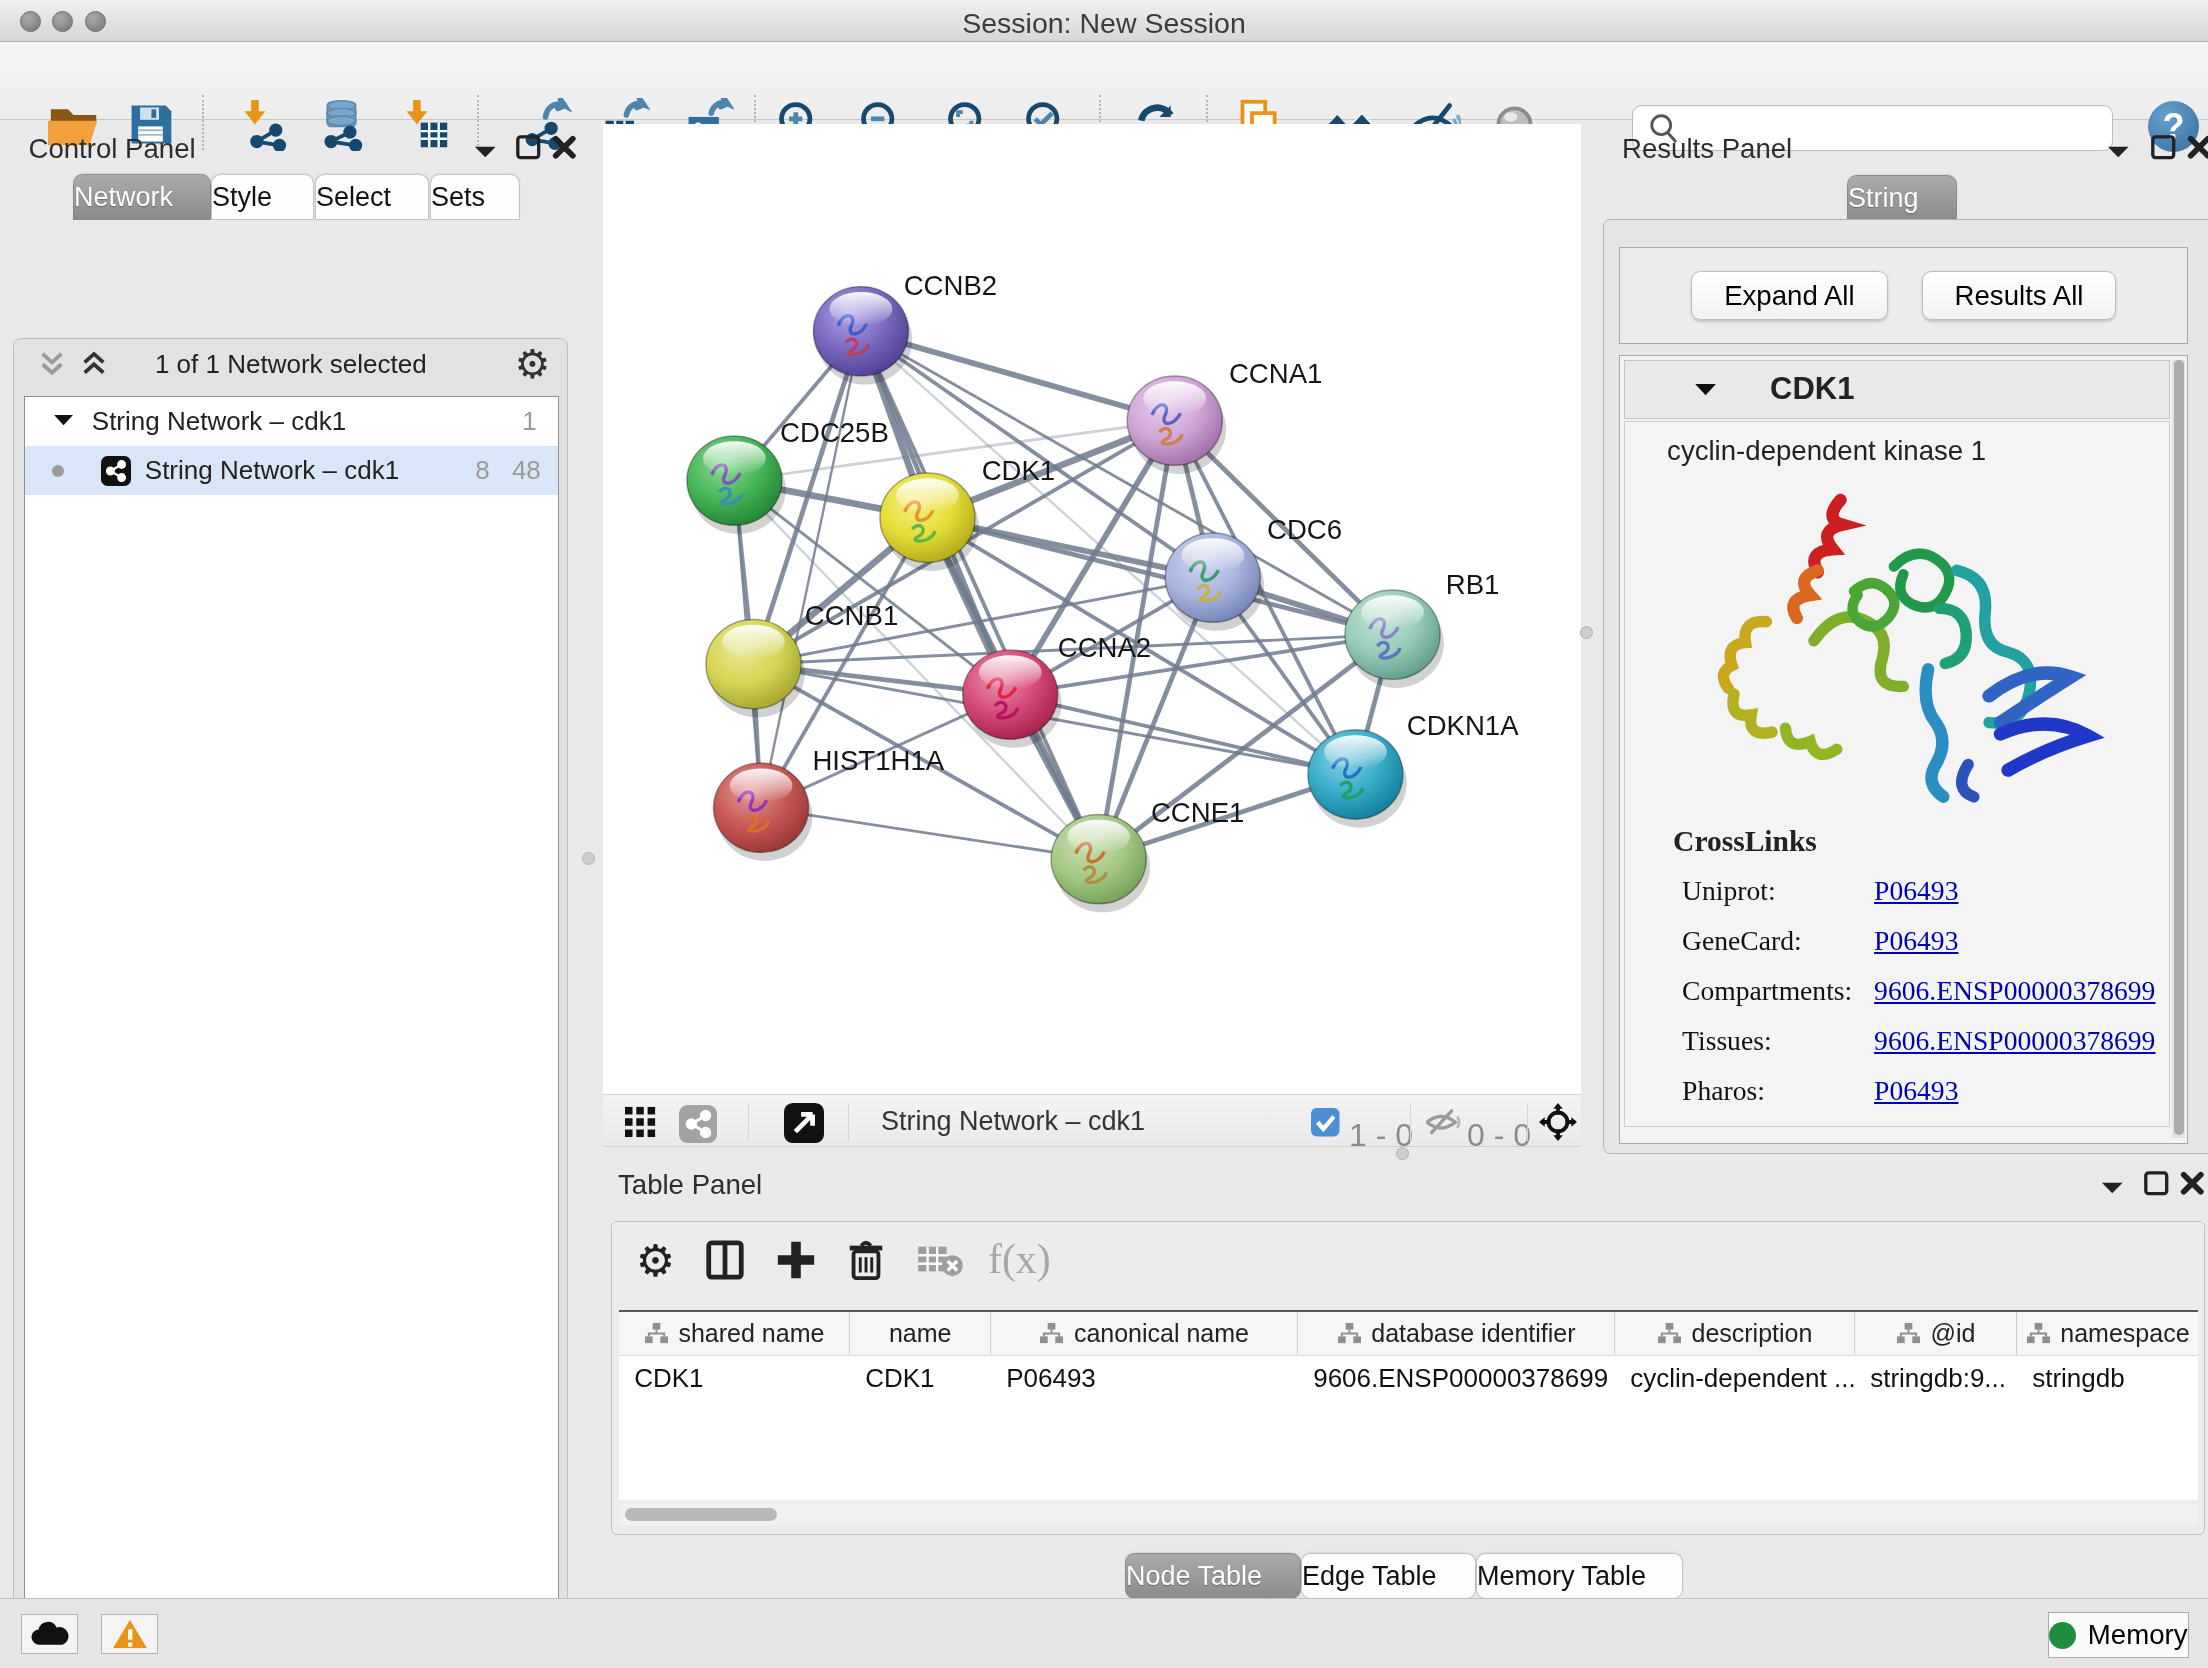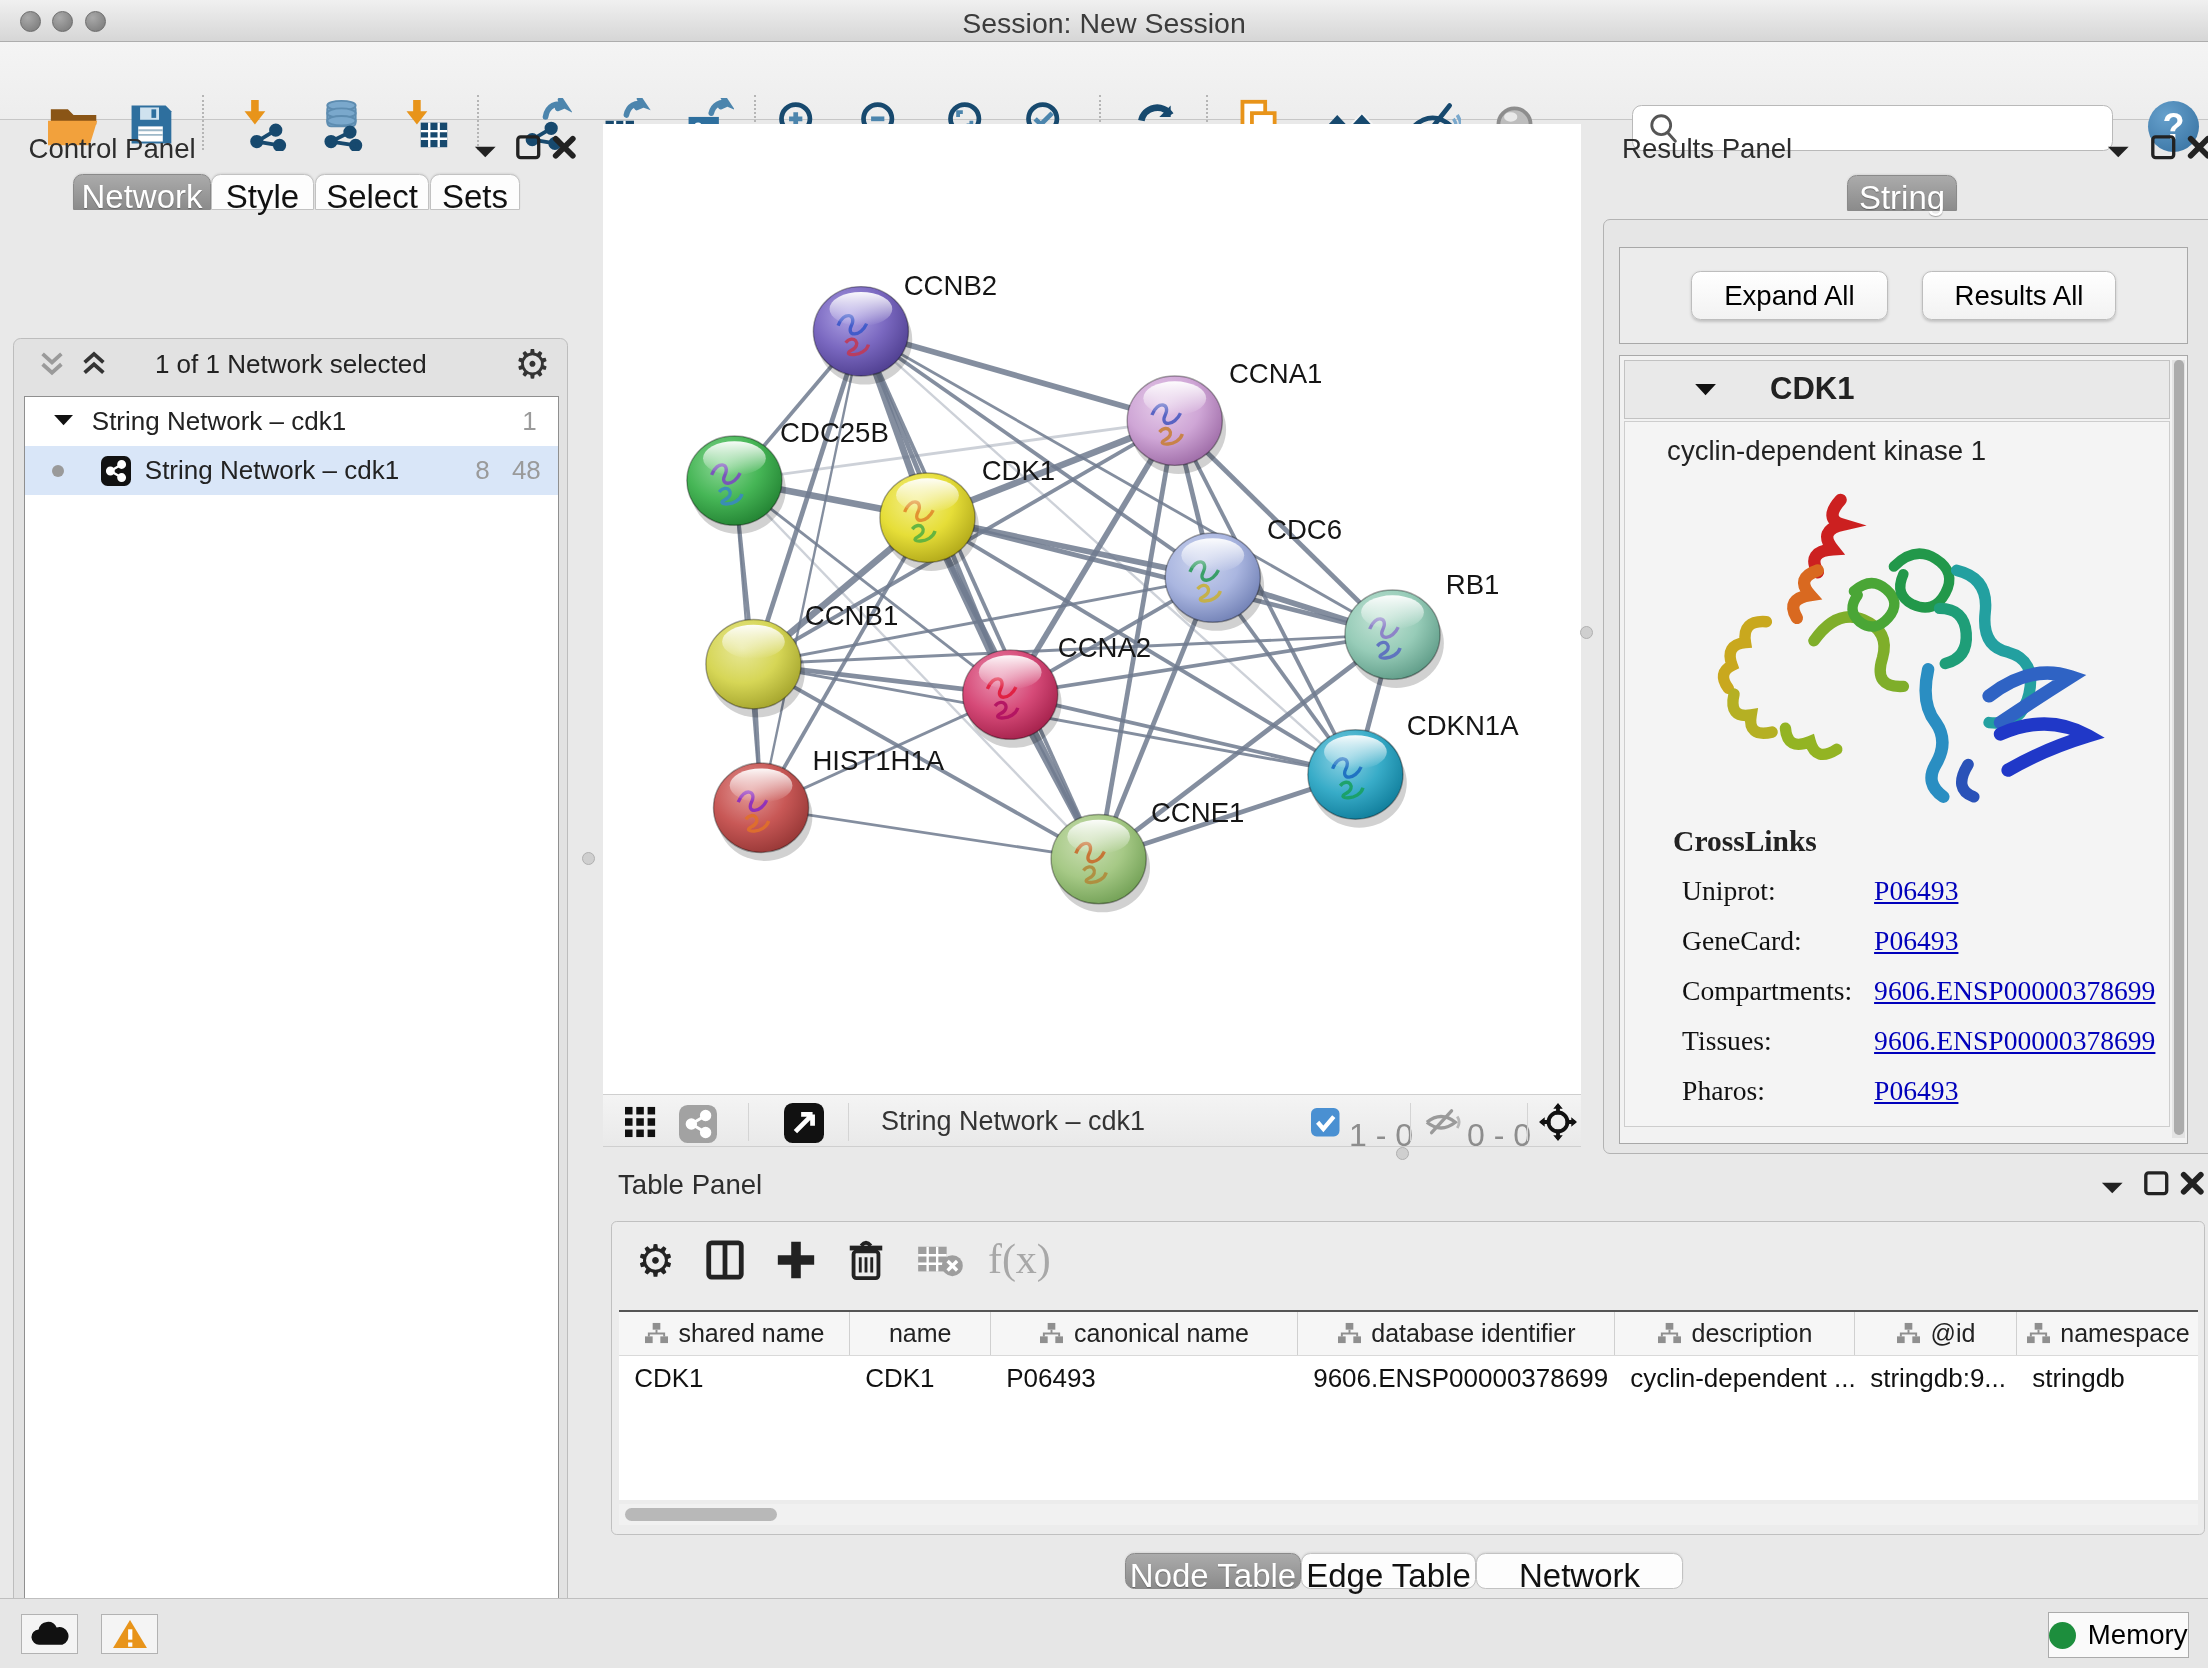--- a/index.html
+++ b/index.html
@@ -24,22 +24,22 @@
   .searchbox { position:absolute; left:1632px; top:63px; width:481px; height:46px;
     background:#fff; border:1.9px solid #b9b9b9; border-radius:9.5px; display:flex; align-items:center; }
   .searchbox input { border:none; outline:none; flex:1; font-size:26px; height:38px;
     font-family:"Liberation Sans",sans-serif; background:transparent; }
   .helpbtn { position:absolute; left:2148px; top:59px; width:51px; height:51px; border:none;
     border-radius:50%; background:radial-gradient(circle at 35% 30%, #66a0cc, #336e9e);
     color:#fff; font-size:36px; font-weight:bold; line-height:48px; text-align:center; }
 
   
   .panel-title { font-size:27.6px; color:#2d2d2d; }
-  .tab { position:absolute; height:36px; background:#fdfdfd; border:1px solid #c2c2c2;
-    border-radius:9.5px 9.5px 0 0; font-size:33px; text-align:center; line-height:44px;
+  .tab { position:absolute; height:46px; background:#fdfdfd; border:1px solid #c2c2c2;
+    border-radius:9.5px 9.5px 0 0; font-size:27px; text-align:left; line-height:44px;
     color:#111; box-shadow:0 -1px 1.9px rgba(0,0,0,.08); }
   .tab.active { background:linear-gradient(#ababab,#8b8b8b); color:#fff; border-color:#8a8a8a;
     text-shadow:0 1px 1px rgba(0,0,0,.3); }
 
   
   .control-panel { position:absolute; left:0; top:120px; width:586px; height:1478px; }
   .cp-inner { position:absolute; left:13.3px; top:218px; width:555px; height:1367px;
     background:#e2e2e2; border:1px solid #bdbdbd; border-radius:7.6px; }
   .cp-statusrow { position:absolute; left:0; top:0; width:100%; height:49px; }
   .cp-list { position:absolute; left:9.5px; top:57px; width:535px; height:1299px;
@@ -795,21 +795,21 @@
         </div>
     </div>
     <div class="hscroll">
         <div class="hthumb"></div>
       </div>
   </div>
 
   <div class="bottom-tabs" id="bottom-tabs">
       <div class="tab active" style="left: 522px; top: 0px; width: 176px; border-radius: 9.5px;">Node Table</div>
       <div class="tab" style="left: 698px; top: 0px; width: 175px; border-radius: 9.5px;">Edge Table</div>
-      <div class="tab" style="left: 873px; top: 0px; width: 207px; border-radius: 9.5px;">Network Memory</div>
+      <div class="tab" style="left: 873px; top: 0px; width: 207px; border-radius: 9.5px;">Memory Table</div>
     </div>
 </div>
 
 <div class="statusbar">
   <button class="sb-btn" style="left:21px">
     <svg width="40" height="28.5" viewBox="0 0 42 30">
       <path d="M10 26 a8 8 0 0 1 -1 -16 a10 10 0 0 1 19 -2 a7 7 0 0 1 6 18 z" fill="#111"></path>
     </svg>
   </button>
   <button class="sb-btn" style="left:101px">

